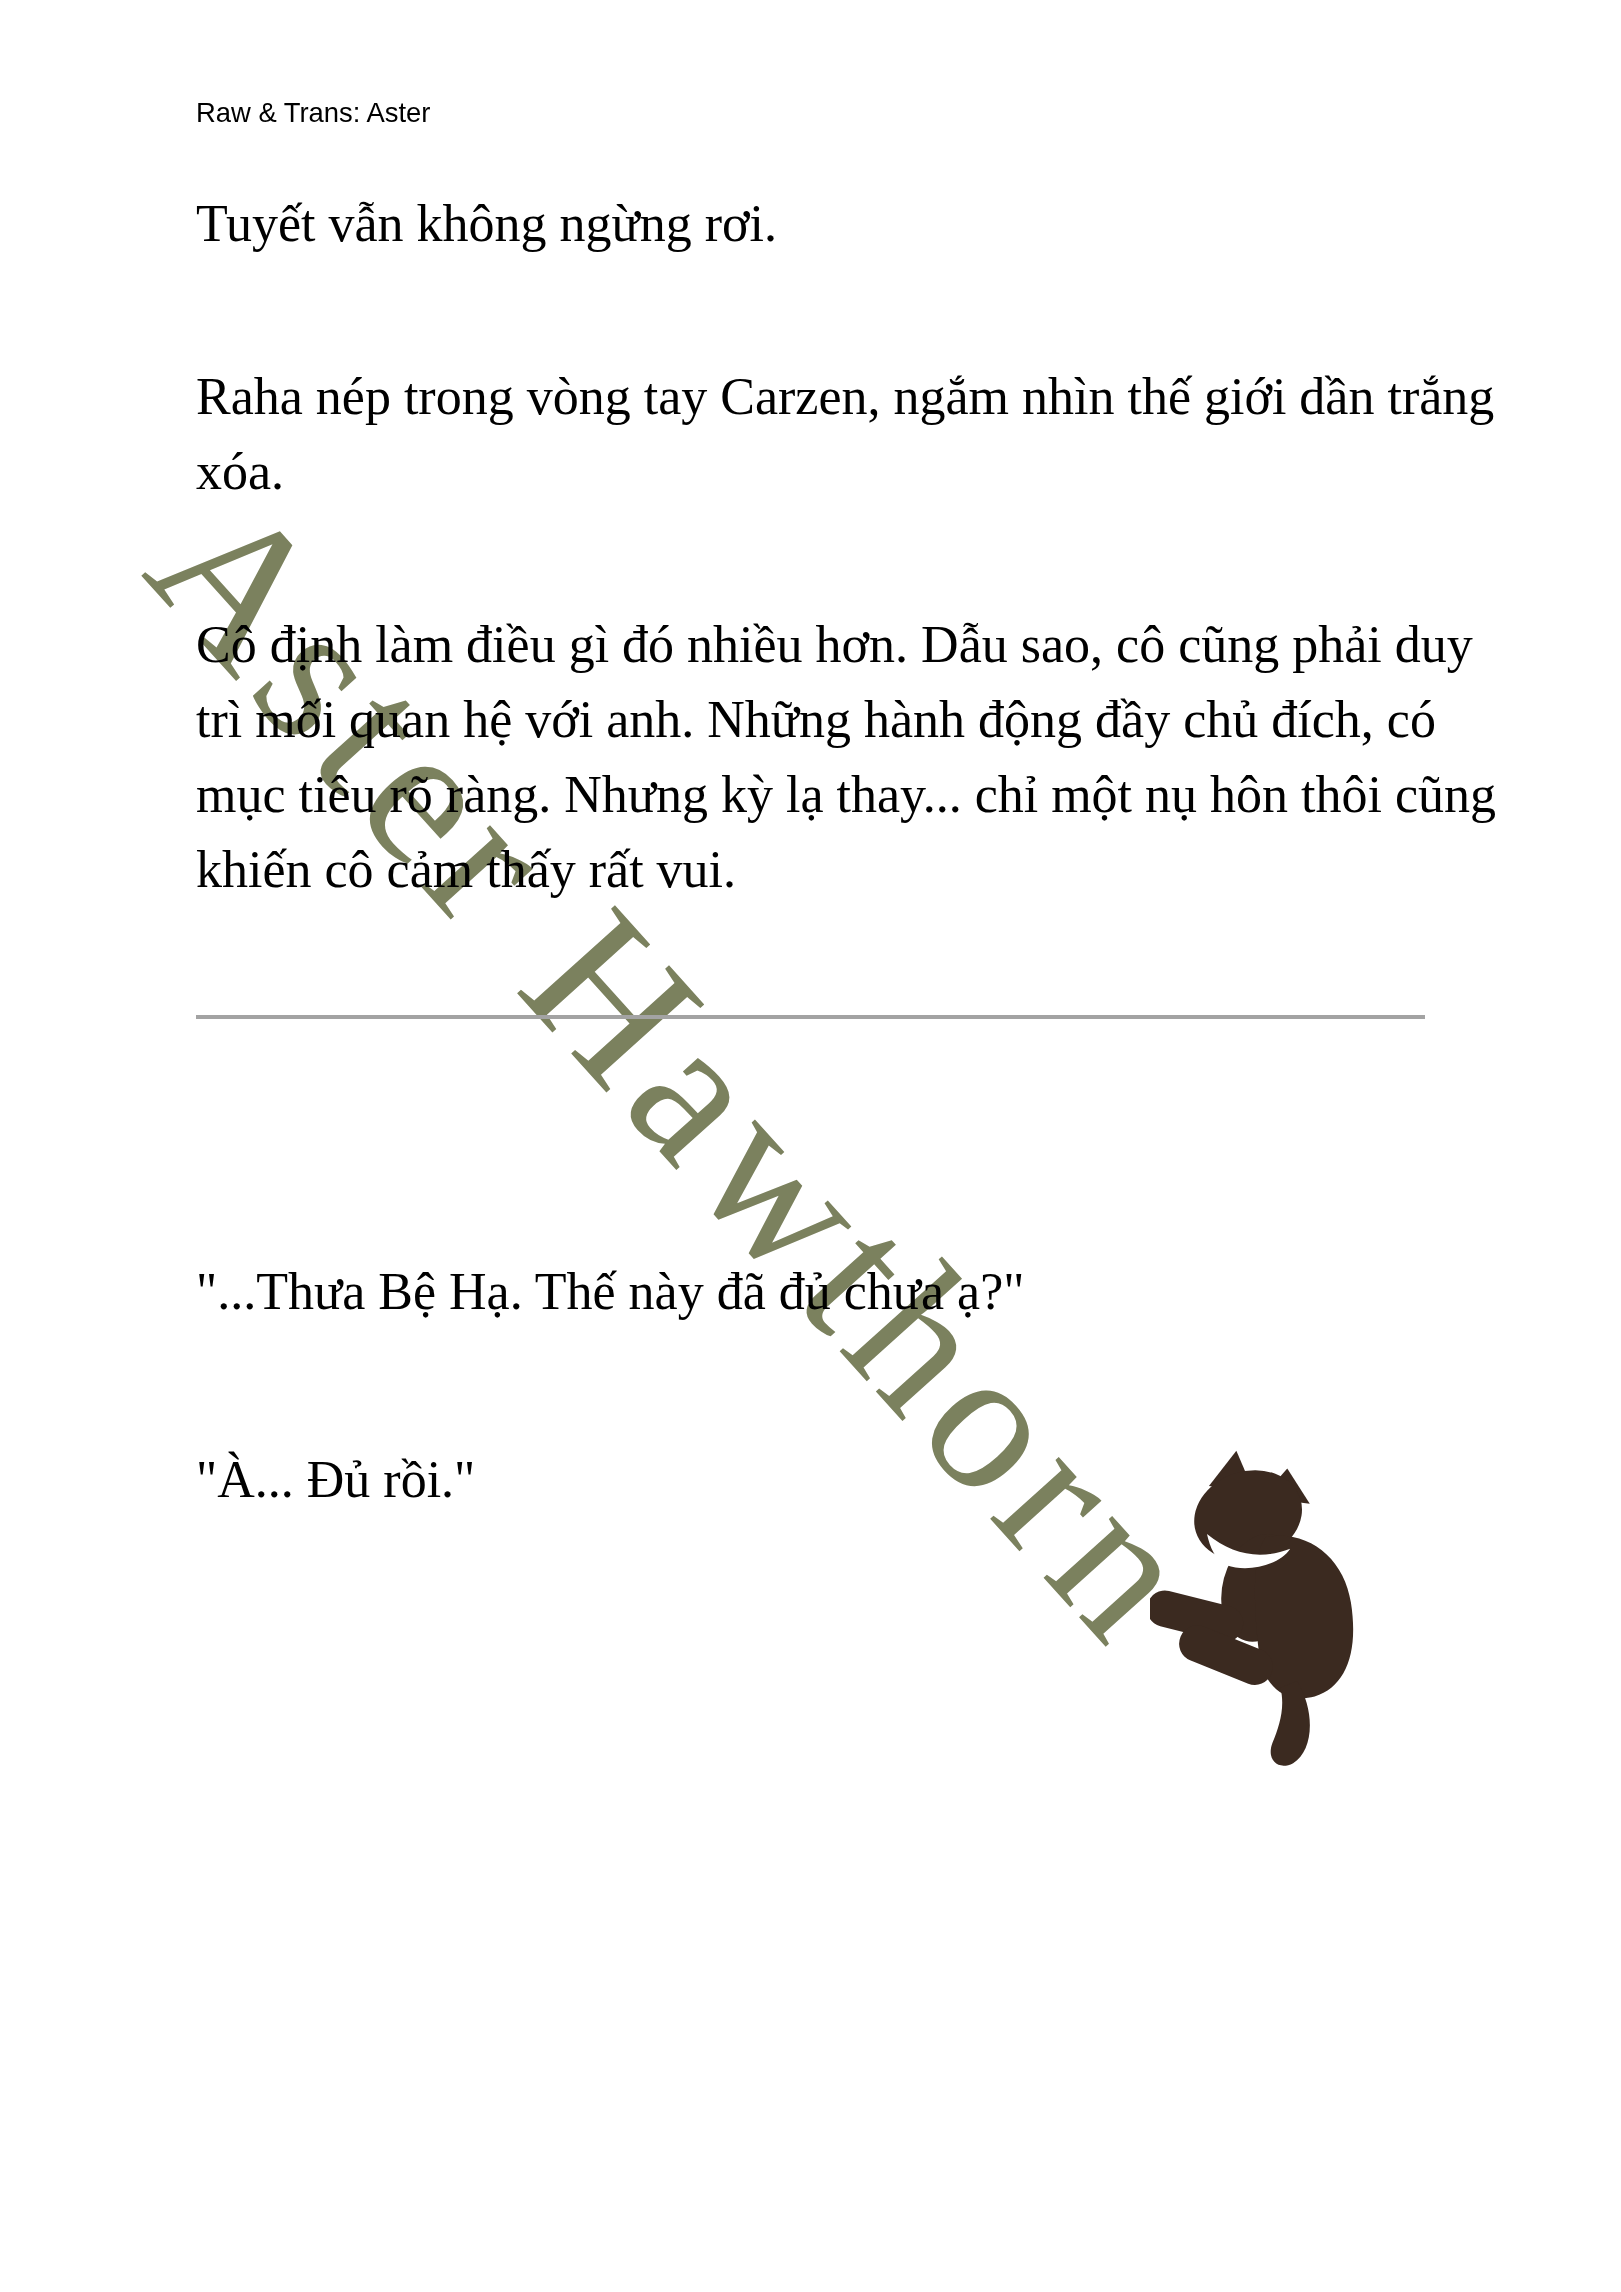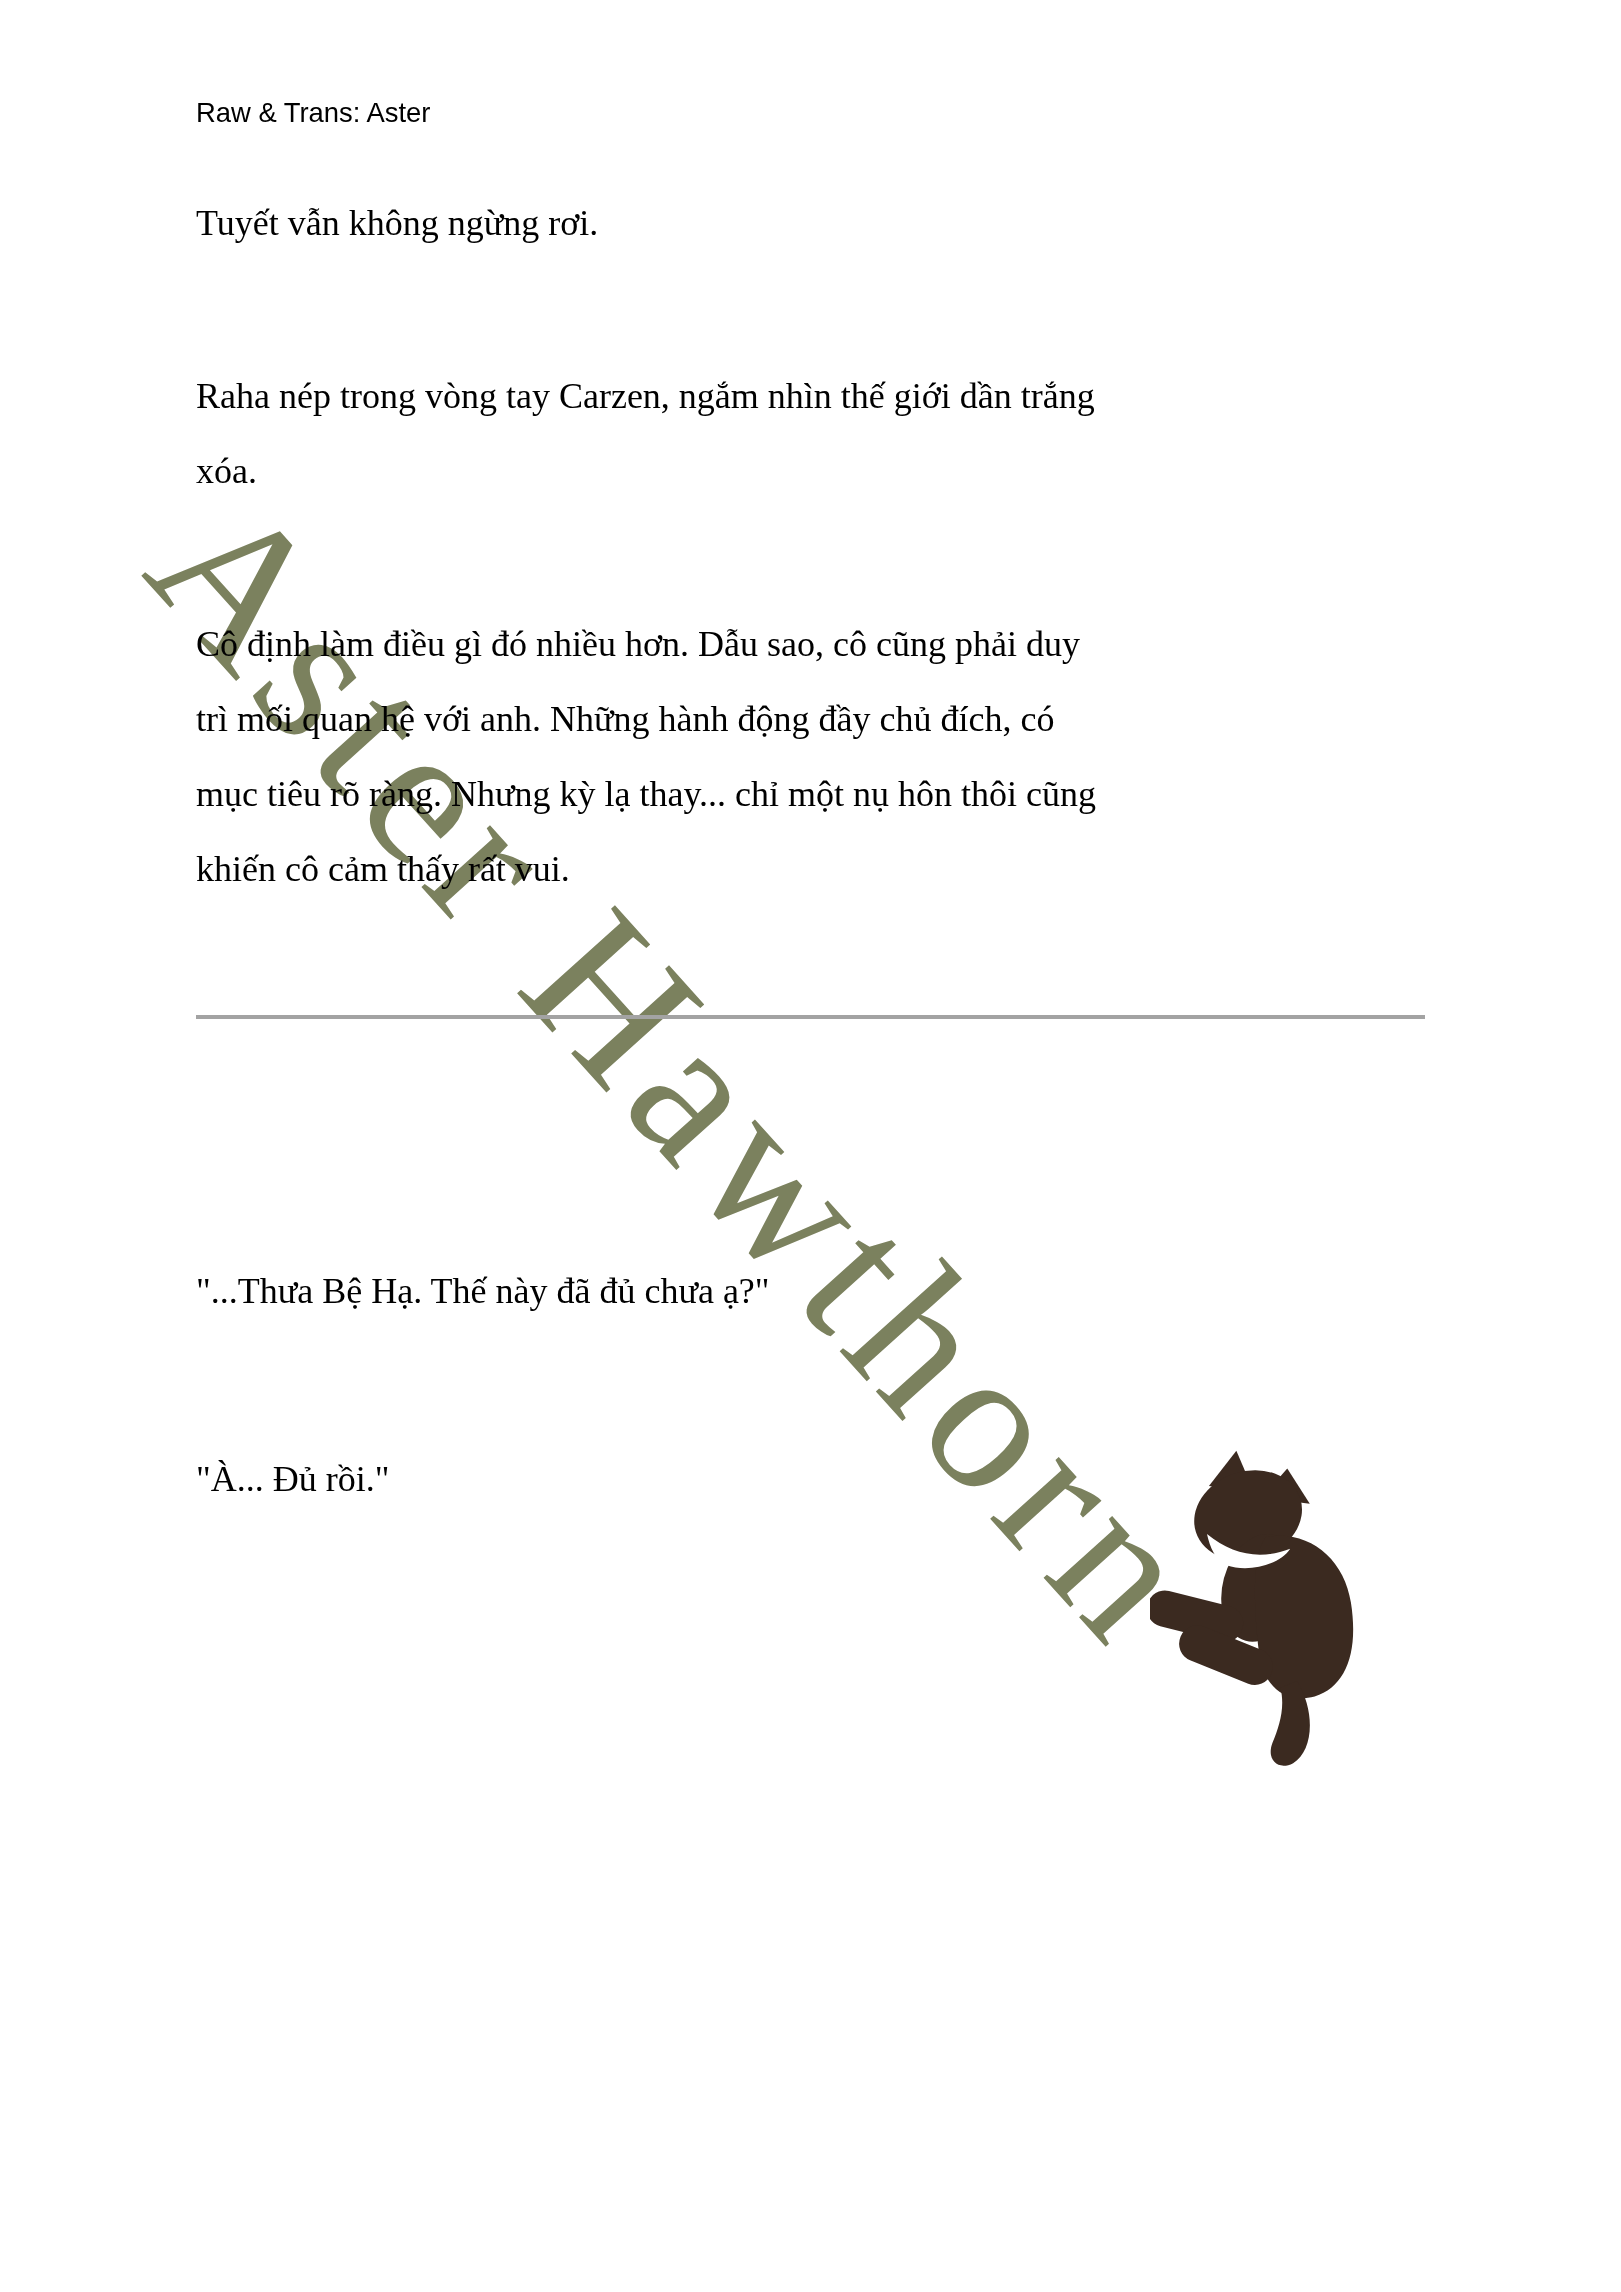--- a/index.html
+++ b/index.html
@@ -47,21 +47,21 @@
   .content {
     position: absolute;
     left: 196px;
     top: 0;
     width: 1294px;
     padding-top: 186px;
     z-index: 3;
   }
   .para {
     margin: 0 0 98px 0;
-    font-size: 36px;
+    font-size: 52px;
     line-height: 75px;
     color: #000000;
     white-space: pre;       
   }
   .para.after-divider { margin-bottom: 113px; }
   .para.carzen       { margin-bottom: 83px; }
   .divider {
     width: 1229px;
     height: 3.9px;
     background: #a3a3a3;

